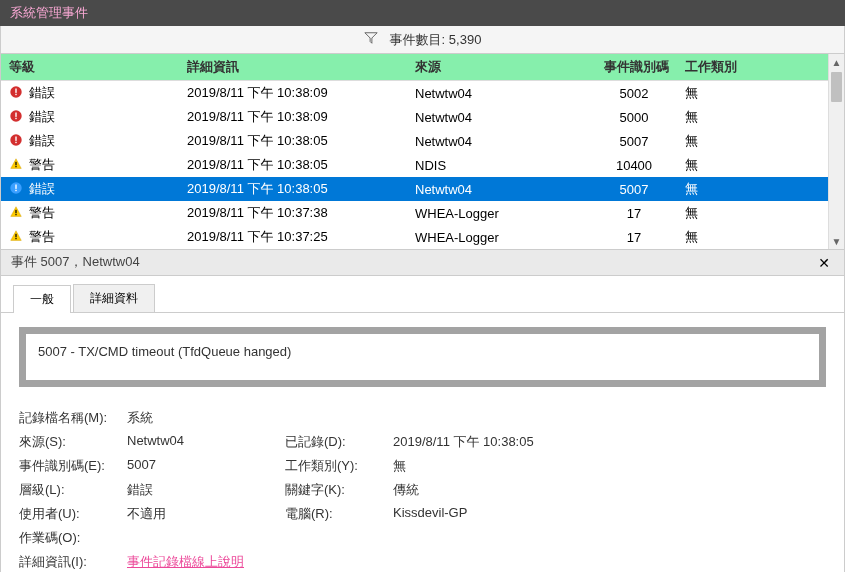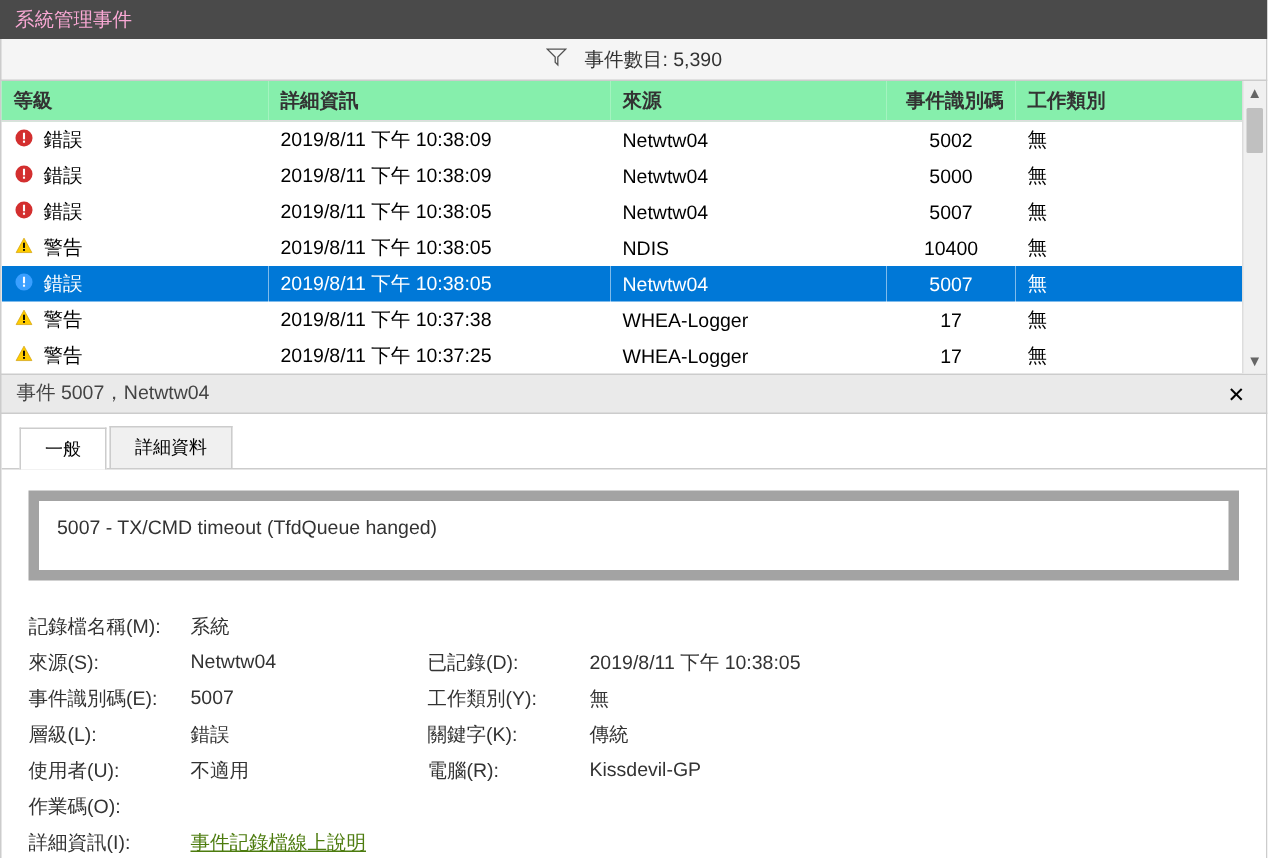--- a/index.html
+++ b/index.html
@@ -35,21 +35,21 @@
 .tabs { display: flex; border-bottom: 1px solid #ccc; padding: 8px 12px 0 12px; }
 .tab { padding: 5px 16px; border: 1px solid #ccc; border-bottom: none; background: #f0f0f0; margin-right: 2px; cursor: pointer; position: relative; font-size: 12px; }
 .tab.active { background: #fff; top: 1px; }
 
 .tab-content { padding: 14px 18px; }
 .msg-box { border: 7px solid #a3a3a3; padding: 10px 12px; margin-bottom: 22px; min-height: 60px; color: #333; }
 
 .props { display: grid; grid-template-columns: 100px 150px 100px 1fr; row-gap: 6px; column-gap: 8px; font-size: 13px; color: #333; }
 .props .label { }
 .props .value { }
-.props .link { color: #4d7c0f; text-decoration: underline; cursor: pointer; }
+.props .link { color: #ec4899; text-decoration: underline; cursor: pointer; }
 
 .col-level { width: 178px; }
 .col-date { width: 228px; }
 .col-source { width: 184px; }
 .col-id { width: 86px; }
 .col-cat { width: auto; }
 </style>
 </head>
 <body>
 

